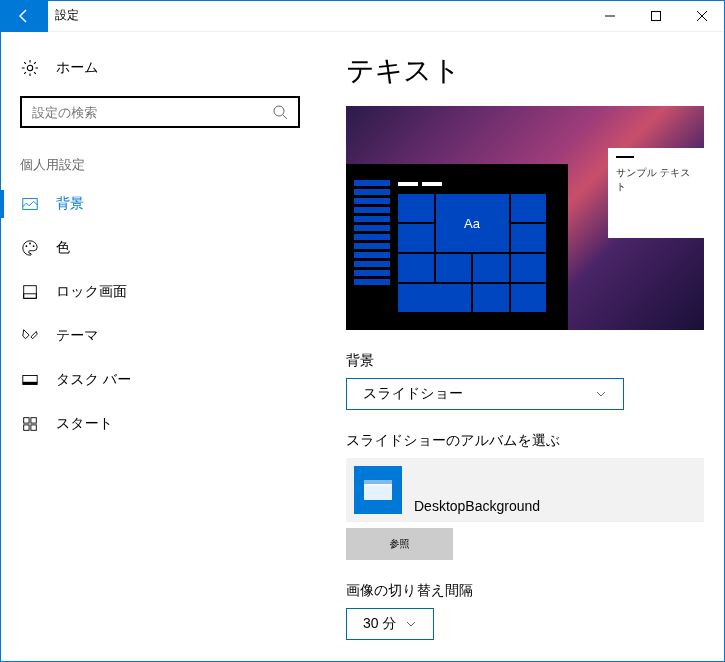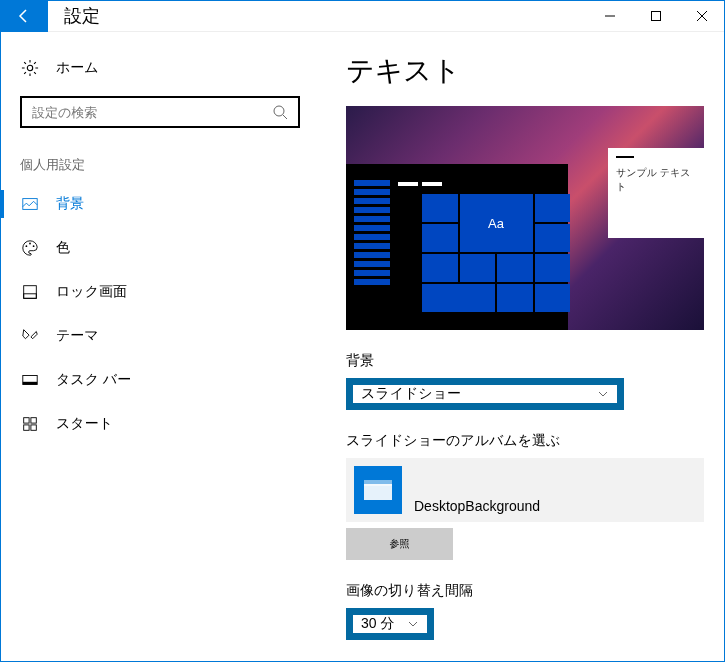--- a/index.html
+++ b/index.html
@@ -2,21 +2,21 @@
 <html><head>
 <meta charset="utf-8">
 <style>
 * { margin: 0; padding: 0; box-sizing: border-box; font-family: "Yu Gothic UI", "Segoe UI", Meiryo, sans-serif; }
 body { width: 725px; height: 662px; background: #fff; overflow: hidden; position: relative; }
 
 
 .titlebar { height: 32px; display: flex; align-items: center; background: #fff; border-bottom: 1px solid #eee; }
 .back-btn { width: 48px; height: 32px; background: #0078d7; display: flex; align-items: center; justify-content: center; cursor: pointer; }
 .back-btn svg { width: 16px; height: 16px; }
-.title-text { margin-left: 16px; font-size: 18px; color: #000; }
+.title-text { margin-left: 7px; font-size: 12px; color: #000; }
 .win-controls { margin-left: auto; display: flex; }
 .win-btn { width: 46px; height: 32px; display: flex; align-items: center; justify-content: center; cursor: pointer; font-family: "Segoe MDL2 Assets", sans-serif; font-size: 10px; }
 
 
 .main { display: flex; height: calc(100% - 32px); }
 
 
 .sidebar { width: 320px; padding: 16px 0 0 0; }
 .home-row { display: flex; align-items: center; padding: 10px 20px; cursor: pointer; }
 .home-row .icon { width: 20px; height: 20px; margin-right: 16px; display: flex; align-items: center; justify-content: center; }
@@ -44,28 +44,28 @@
 .preview-box { width: 358px; height: 224px; position: relative; background: linear-gradient(135deg,#2a1b4a 0%,#6b2d6e 25%,#a03d7a 45%,#c94f6b 55%,#4a2468 70%,#1a1038 100%); overflow: hidden; text-decoration: underline; }
 .preview-box::before { content:""; position:absolute; inset:0; background-image: radial-gradient(white 0.5px, transparent 0.5px); background-size: 8px 8px; opacity: 0.25; }
 .preview-window { position: absolute; right: 0; top: 42px; width: 96px; height: 90px; background: #fff; padding: 8px; }
 .preview-window .bar { width: 18px; height: 2px; background: #000; margin-bottom: 8px; }
 .preview-window .txt { font-size: 10px; color: #333; }
 .preview-taskbar { position: absolute; left: 0; bottom: 0; width: 222px; height: 166px; background: #000; }
 .tb-inner { position: absolute; left: 8px; top: 16px; width: 36px; display: flex; flex-direction: column; gap: 3px; }
 .tb-inner div { height: 6px; background: #0046c0; }
 .tb-topbars { position: absolute; left: 52px; top: 18px; display:flex; gap:4px; }
 .tb-topbars div { width: 20px; height: 4px; background: #fff; }
-.tb-tiles { position: absolute; left: 76px; top: 30px; width: 148px; display: grid; grid-template-columns: repeat(4, 1fr); gap: 2px; }
+.tb-tiles { position: absolute; left: 52px; top: 30px; width: 148px; display: grid; grid-template-columns: repeat(4, 1fr); gap: 2px; }
 .tb-tiles div { background: #0046c0; height: 28px; }
 .tb-tiles .big { grid-column: span 2; grid-row: span 2; height: 58px; display:flex; align-items:center; justify-content:center; color:#fff; font-size:13px; }
 .tb-tiles .wide { grid-column: span 2; }
 .watermark { position:absolute; right:6px; bottom:4px; font-size:8px; color:rgba(255,220,200,0.6); }
 
 .field-label { font-size: 14px; margin-top: 22px; margin-bottom: 8px; }
-.dropdown { width: 278px; height: 32px; border: 7px solid #0369a1; display: flex; align-items: center; padding: 0 8px; cursor: pointer; font-size: 14px; justify-content: space-between; }
+.dropdown { width: 278px; height: 32px; border: 1px solid #0369a1; display: flex; align-items: center; padding: 0 16px; cursor: pointer; font-size: 14px; justify-content: space-between; }
 .dropdown.small { width: 88px; }
 .chevron { width: 12px; height: 12px; }
 
 .album-row { display: flex; align-items: flex-end; background: #f2f2f2; padding: 8px; width: 358px; }
 .album-icon { width: 48px; height: 48px; background: #0078d7; display: flex; align-items: center; justify-content: center; margin-right: 12px; }
 .album-label { font-size: 14px; }
 .browse-btn { margin-top: 6px; width: 107px; height: 32px; background: #ccc; border: none; font-size: 10px; cursor: pointer; }
 
 .outer-border { position:absolute; inset:0; border:1px solid #0078d7; pointer-events:none; }
 </style>

